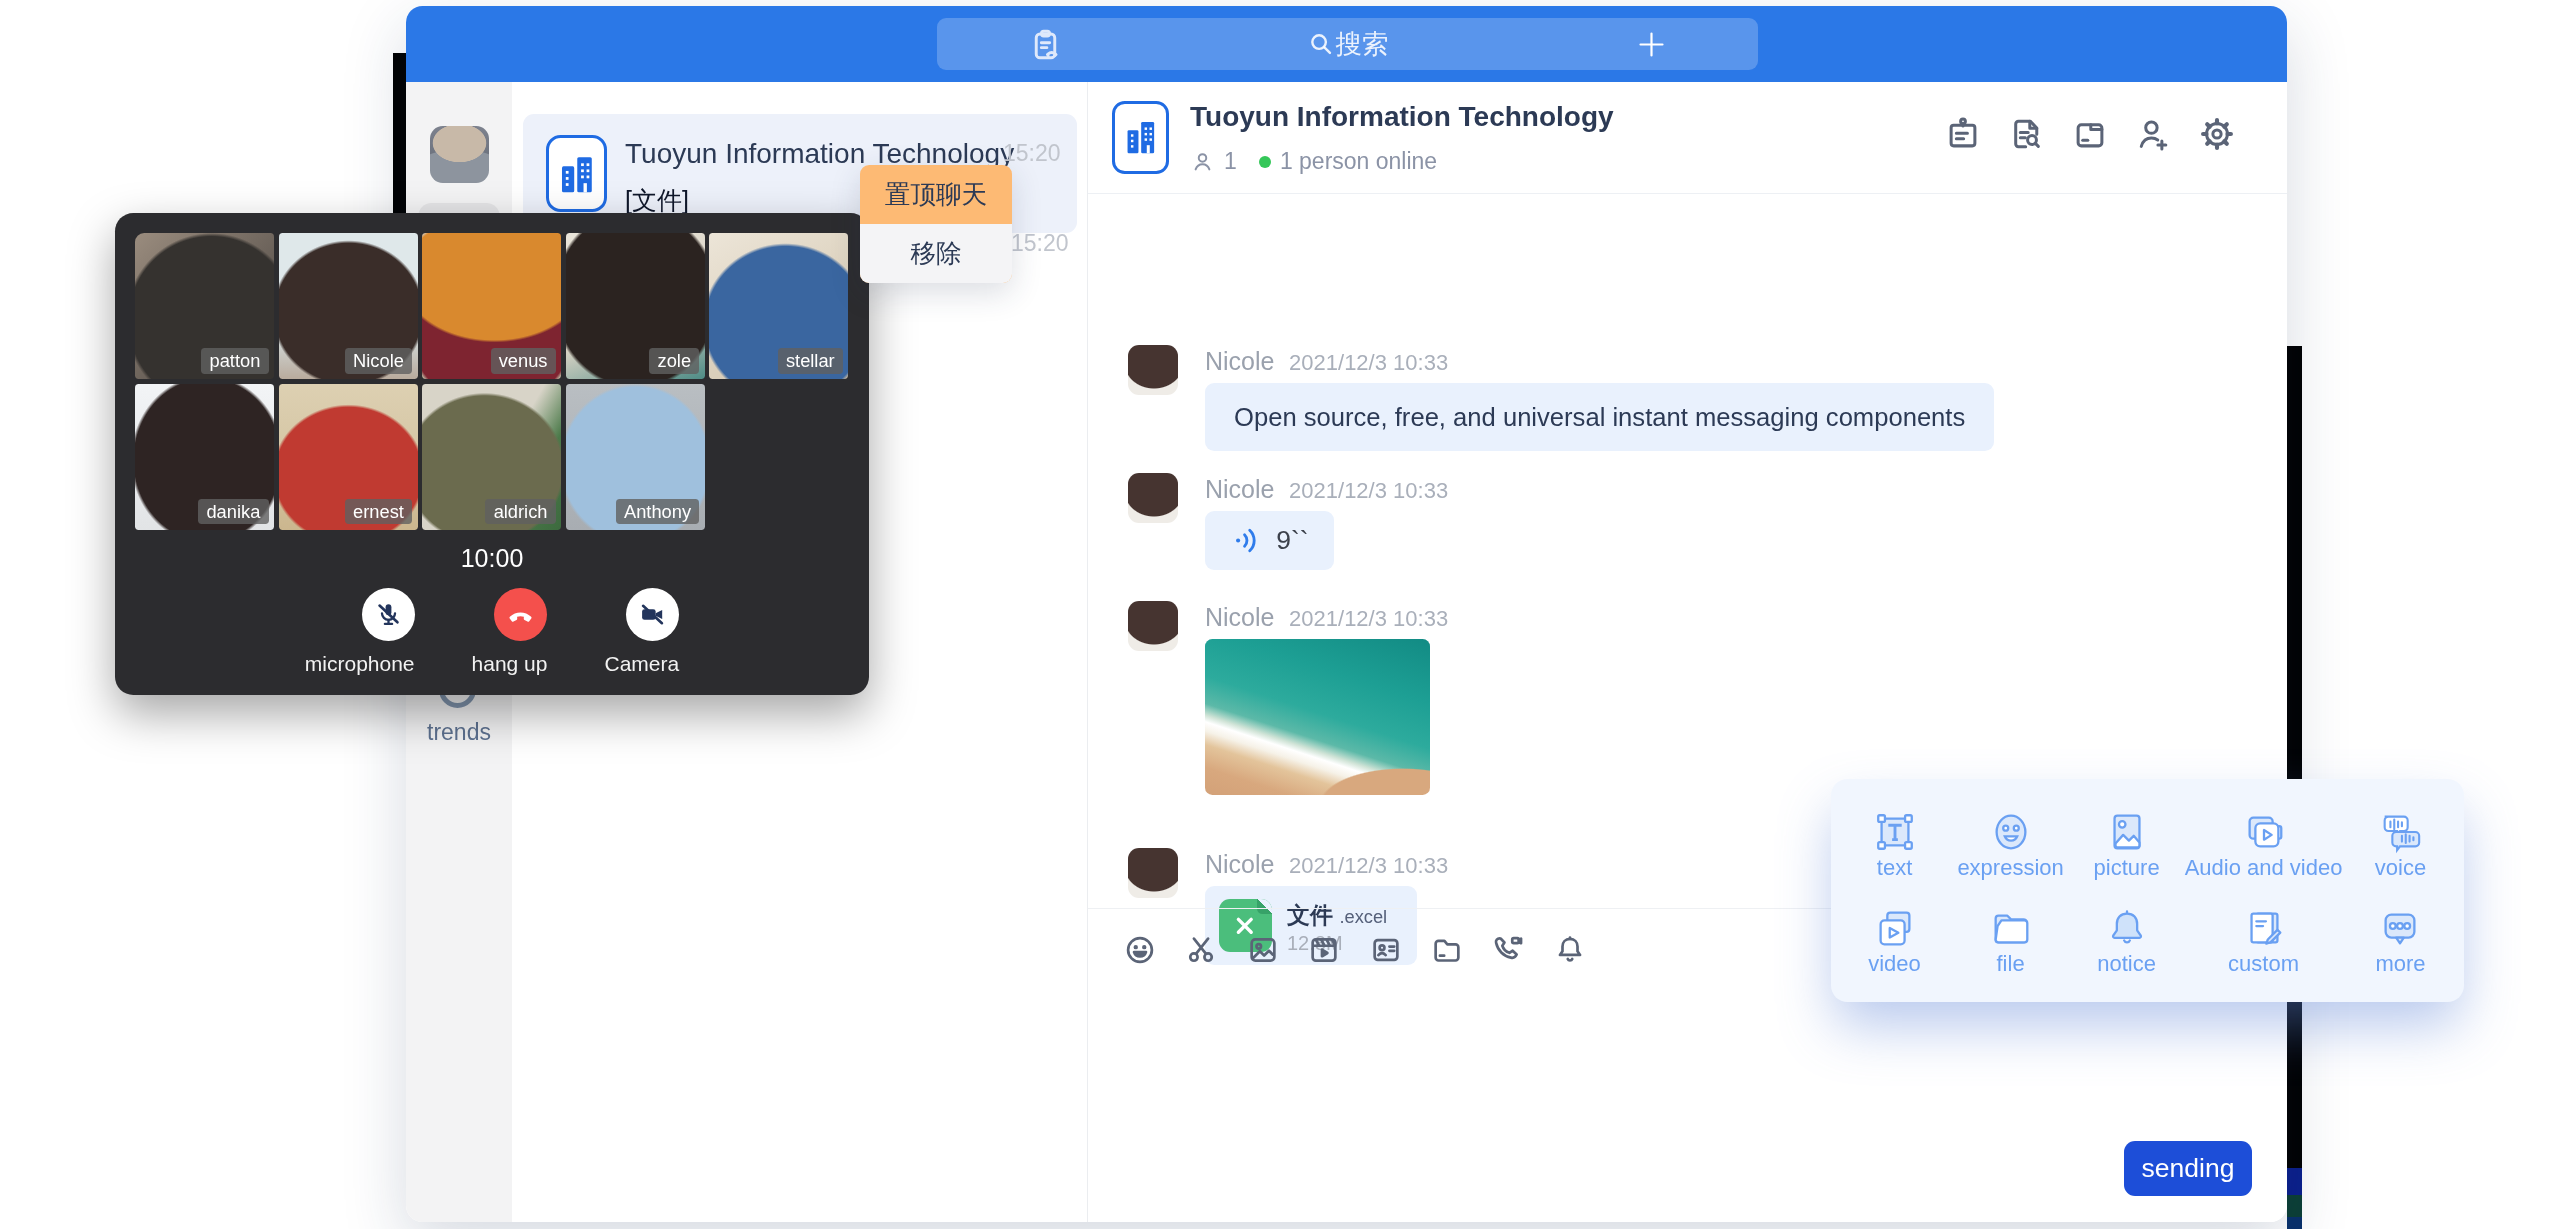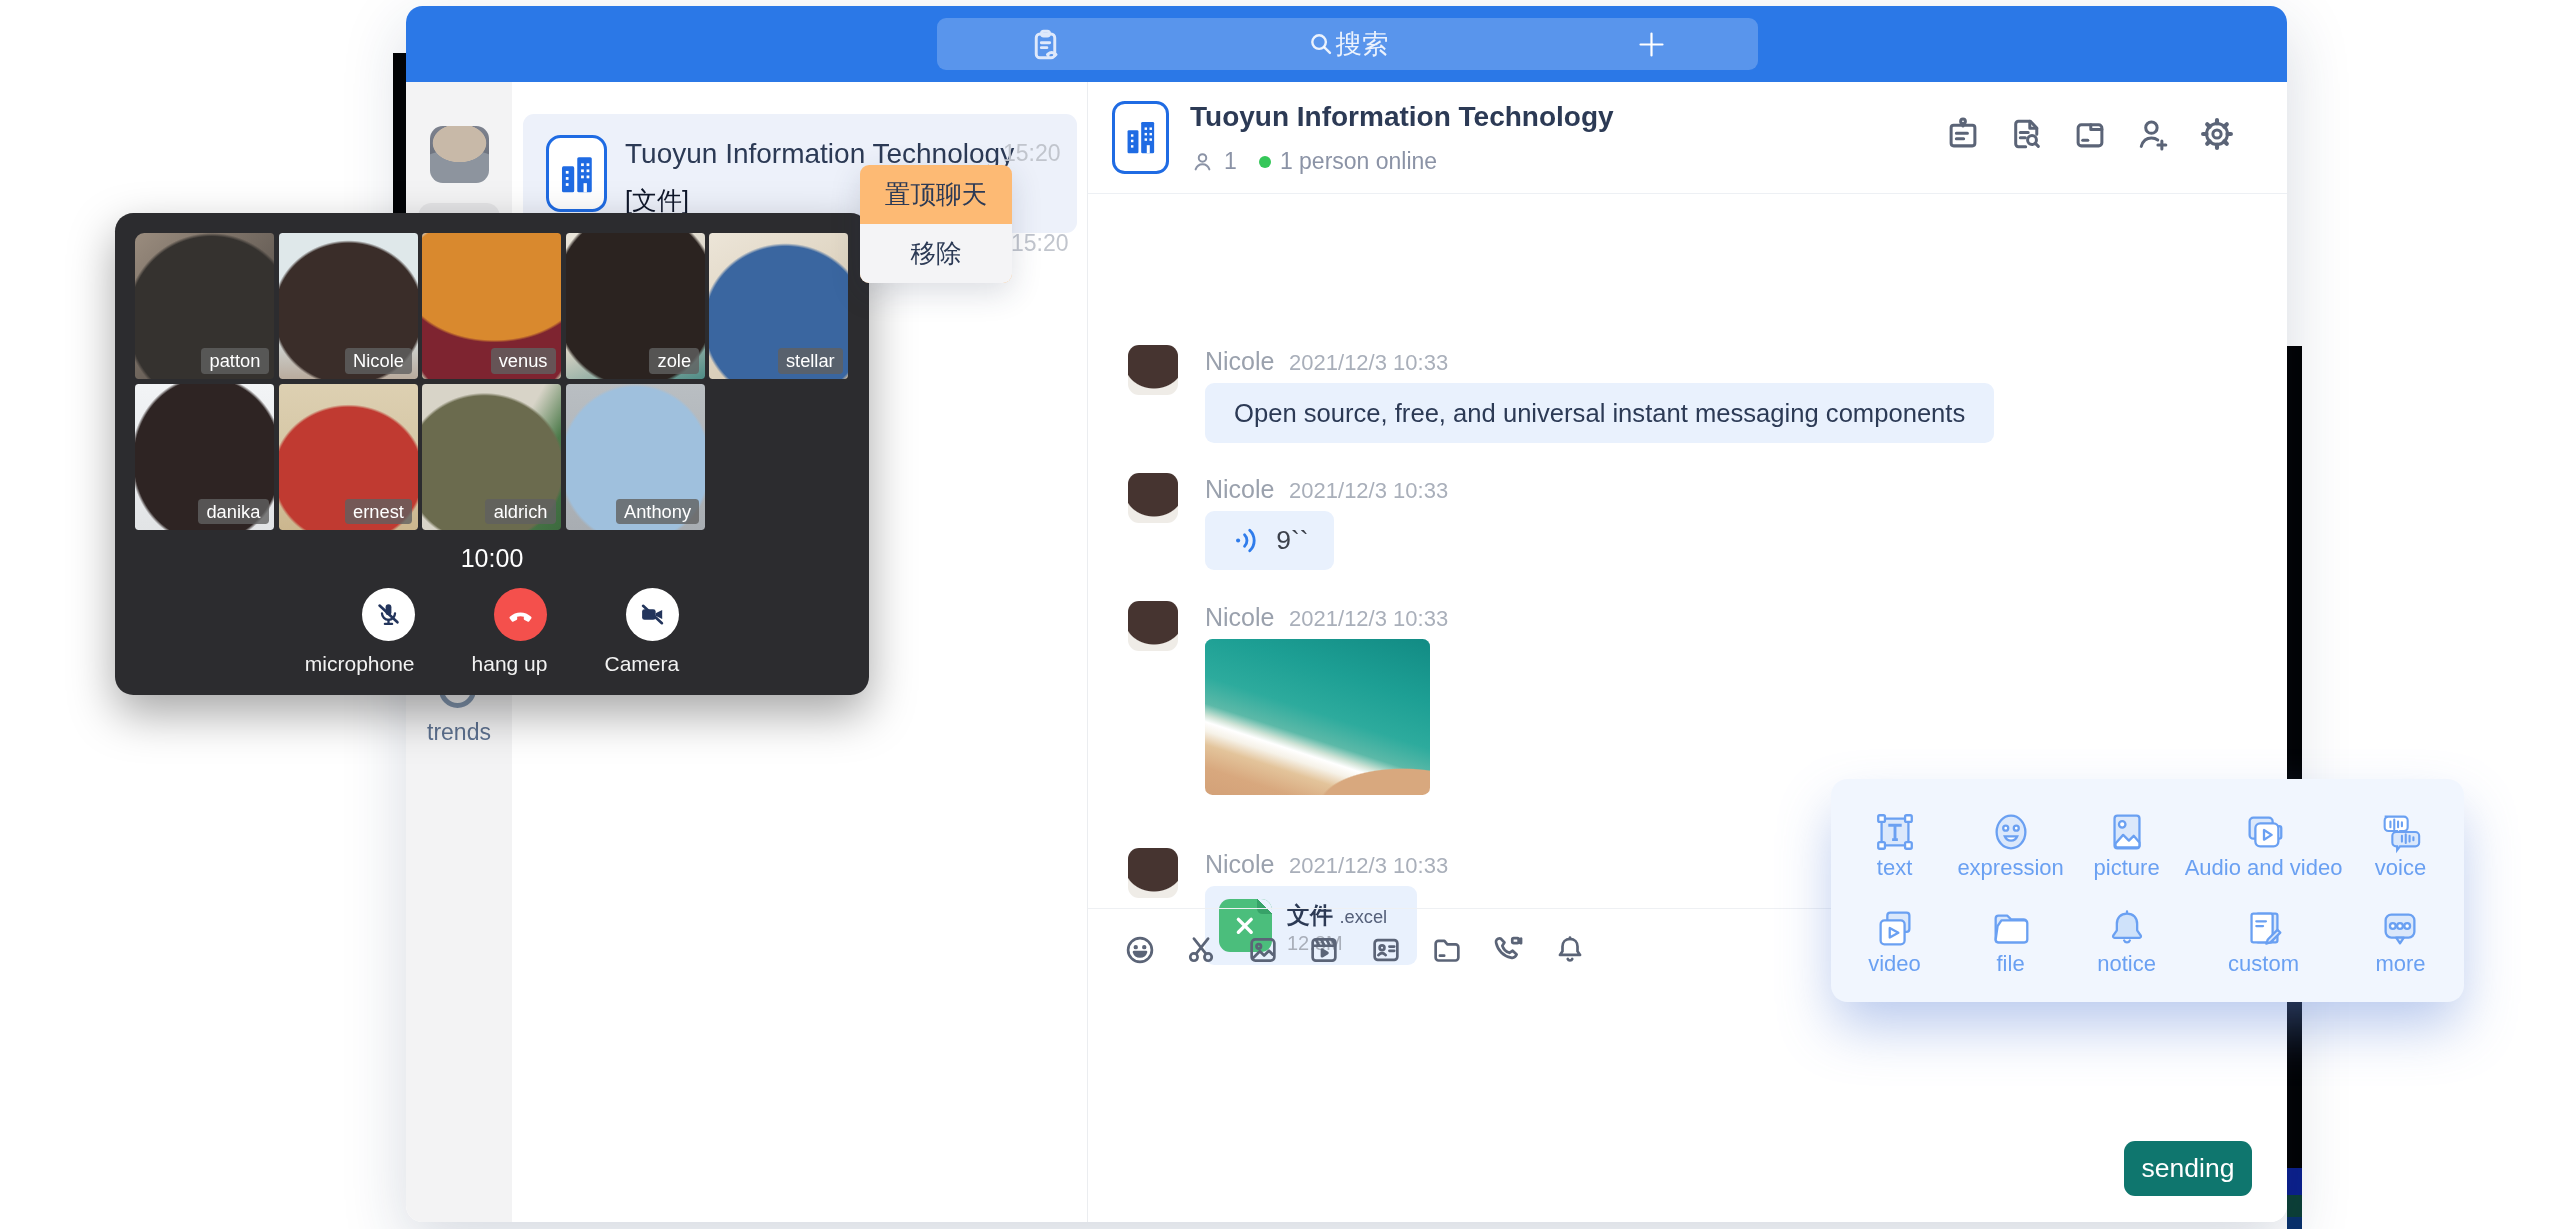--- a/index.html
+++ b/index.html
@@ -66,21 +66,21 @@
   .msg { position:absolute; left:40px; }
   .msg-avatar { position:absolute; left:0; top:0; width:50px; height:50px; border-radius:11px; overflow:hidden;
     background:
       radial-gradient(60% 52% at 52% 36%, #463430 0 96%, rgba(0,0,0,0) 100%),
       radial-gradient(95% 45% at 50% 97%, #efece7 0 97%, rgba(0,0,0,0) 100%),
       linear-gradient(180deg,#efe9e4 0%,#e3d8d0 55%,#cdb3a2 100%); }
   .msg-head { position:absolute; left:77px; top:1.8px; display:flex; align-items:baseline; gap:14.6px; white-space:nowrap; }
   .msg-name { font-size:25px; color:#9aa1ad; }
   .msg-time { font-size:22px; color:#a9afba; }
   .msg-body { position:absolute; left:77px; top:38px; }
-  .bubble { display:inline-flex; align-items:center; background:#e9f1fd; border-radius:9.1px; height:60px;
+  .bubble { display:inline-flex; align-items:center; background:#e9f1fd; border-radius:9.1px; height:68px;
     padding:0 29px; font-size:25.6px; color:#2c3a55; white-space:nowrap; }
   .bubble-voice { height:59px; padding:0 25.6px; gap:14.6px; font-size:26.5px; color:#3c414b; }
   .bubble-voice svg { width:31px; height:31px; color:#2f7ceb; }
   .img-msg { width:225px; height:156px; border-radius:7.3px; display:block;
     background:
       radial-gradient(120% 75% at 88% 106%, #d8a87e 0 30%, rgba(216,168,126,0) 31%),
       linear-gradient(198deg, #128b84 0%, #1d9f94 28%, #2dab9d 48%, #5cb9a8 60%, #cfe3d6 65%,
         #ffffff 68%, #f6f2e8 72%, #e3c49b 78%, #d8a87e 88%, #d3a178 100%); }
   .bubble-file { height:79px; width:212px; padding:0; position:relative; }
   .file-icon { position:absolute; left:13.7px; top:12.8px; width:53px; height:53px; border-radius:11px; background:#4bbe7c;
@@ -90,21 +90,21 @@
   .file-x { color:#fff; width:25.6px; height:25.6px; }
   .file-name { position:absolute; left:82px; top:13.7px; font-size:23px; font-weight:600; color:#2c3a55; white-space:nowrap; }
   .file-ext { font-size:18.3px; font-weight:400; color:#55607a; }
   .file-size { position:absolute; left:82px; top:46px; font-size:20px; color:#a9afba; }
 
   
   .toolbar { position:absolute; left:0; right:0; top:826px; height:82px; border-top:1.8px solid #eef0f3;
     display:flex; align-items:center; gap:27.4px; padding-left:35px; }
   .ticon { width:34px; height:34px; color:#5b6477; cursor:pointer; }
   .ticon svg { width:100%; height:100%; }
-  .send-btn { position:absolute; left:1036px; top:1059px; width:128px; height:55px; background:#0f766e; color:#fff;
+  .send-btn { position:absolute; left:1036px; top:1059px; width:128px; height:55px; background:#1d4ed8; color:#fff;
     font-size:26.5px; border:none; border-radius:11px; display:flex; align-items:center; justify-content:center; cursor:pointer; }
 
   
   .vpanel { position:absolute; left:115px; top:213px; width:754px; height:482px; background:#2c2c2f; border-radius:18.3px;
     box-shadow:0 18.3px 46px rgba(0,0,0,.35); z-index:30; }
   .vgrid { position:absolute; left:20px; top:20px; display:grid; grid-template-columns:repeat(5,139px);
     grid-auto-rows:146px; gap:4.6px; }
   .vtile { position:relative; border-radius:3.7px; overflow:hidden; background:#555; }
   .vtile:first-child { border-top-left-radius:9.1px; }
   .vname { position:absolute; right:5.5px; bottom:5.5px; background:rgba(96,96,96,.8); color:#fff; font-size:18.3px;

